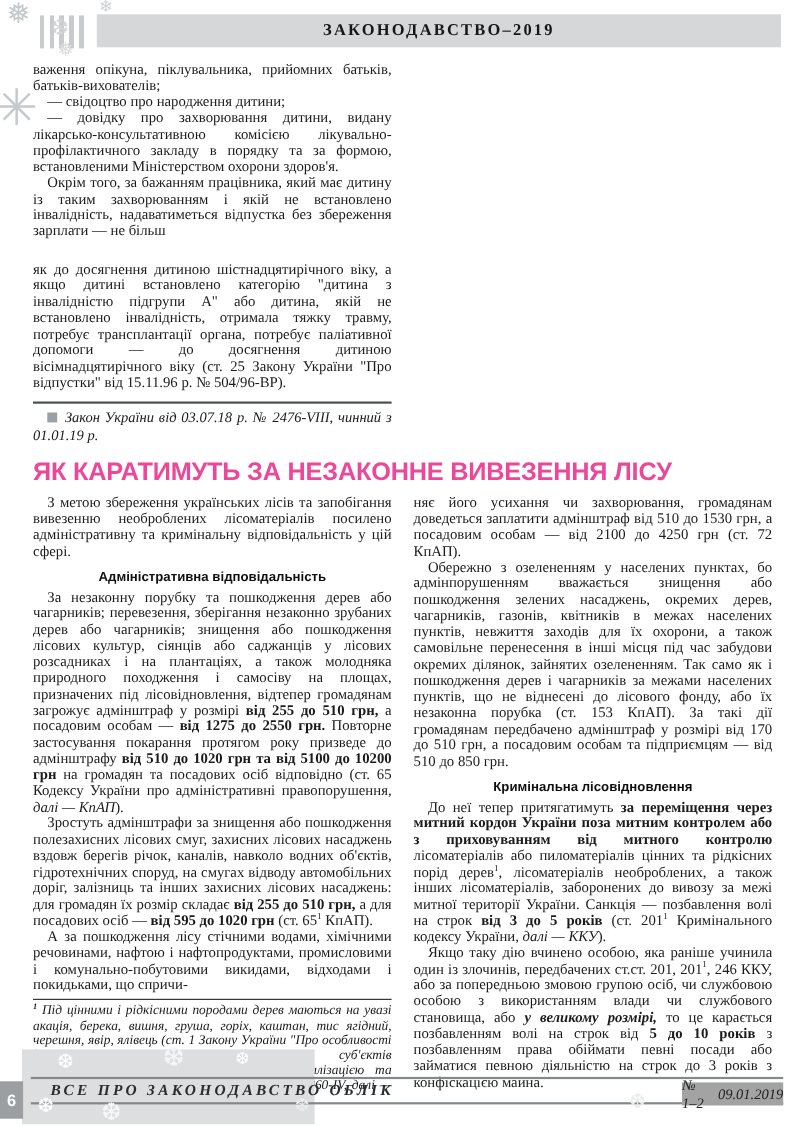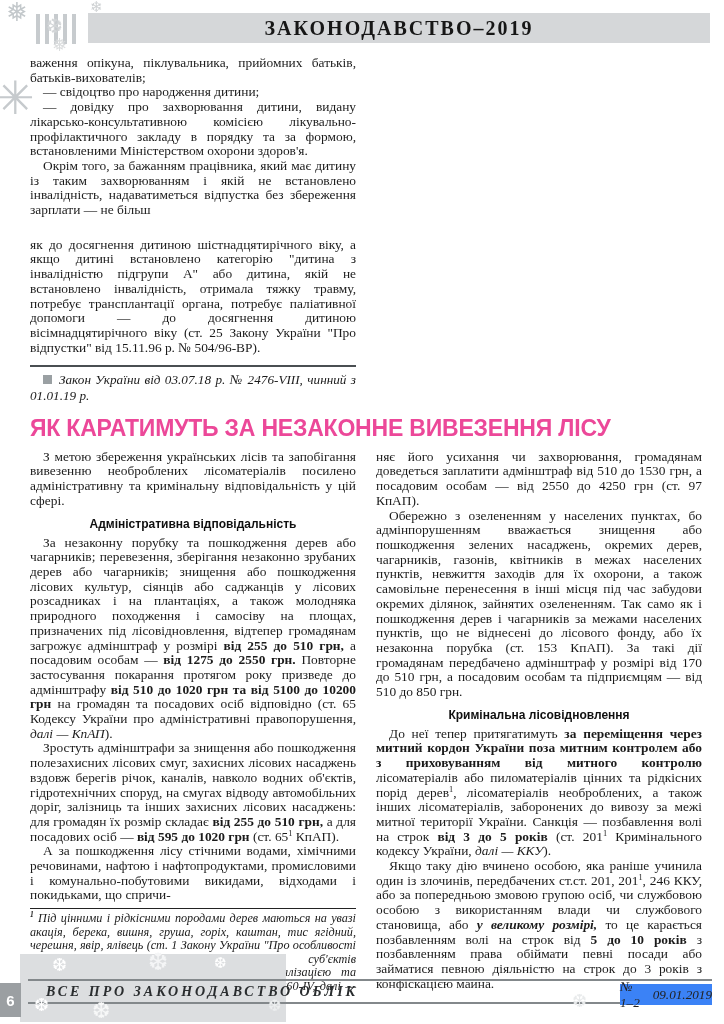--- a/index.html
+++ b/index.html
@@ -7,21 +7,21 @@
     width:724px;height:1024px;position:relative;background:#ffffff;
     font-family:"Liberation Serif","DejaVu Serif",serif;color:#1b1b1b;
     overflow:hidden;
   }
   
   .header-bar{
     position:absolute;left:88px;top:13px;width:622px;height:30px;
     background:#d5d7d9;display:flex;align-items:center;justify-content:center;
   }
   .header-title{
-    font-weight:bold;font-size:20px;letter-spacing:2px;color:#161616;
+    font-weight:bold;font-size:15px;letter-spacing:2px;color:#161616;
   }
   .icicles{
     position:absolute;left:36px;top:14px;width:44px;height:30px;
     background:repeating-linear-gradient(90deg,#c7cbce 0 4px,transparent 4px 9px);
   }
   .sf{position:absolute;z-index:2;pointer-events:none;line-height:1;}
   
   .content{position:absolute;left:30px;top:56px;width:672px;}
   .twocol{display:flex;gap:20px;}
   .col{width:326px;}
@@ -59,21 +59,21 @@
   .pagenum-box{
     position:absolute;left:0;top:983px;width:21px;height:34px;background:#9b9fa2;
     display:flex;align-items:center;justify-content:center;z-index:3;
     color:#ffffff;font-family:"Liberation Sans",sans-serif;font-weight:700;font-size:15px;
   }
   .journal-title{
     position:absolute;left:46px;top:984px;z-index:3;
     font-style:italic;font-weight:bold;font-size:14px;letter-spacing:3px;color:#2a2d2f;
   }
   .issue-box{
-    position:absolute;left:620px;top:984px;width:92px;height:21px;background:#3b82f6;z-index:3;
+    position:absolute;left:620px;top:984px;width:92px;height:21px;background:#a3a3a3;z-index:3;
     display:flex;align-items:center;justify-content:center;gap:7px;
     font-style:italic;font-size:13.2px;color:#222;
   }
 </style>
 </head>
 <body>
 
 <div class="icicles"></div>
 
 <div class="header-bar">
@@ -109,21 +109,21 @@
           <div class="subhead"><span>Адміністративна відповідальність</span></div>
           <p class="para"><span>За незаконну порубку та пошкодження дерев або чагарників; перевезення, зберігання незаконно зрубаних дерев або чагарників; знищення або пошкодження лісових культур, сіянців або саджанців у лісових розсадниках і на плантаціях, а також молодняка природного походження і самосіву на площах, призначених під лісовідновлення, відтепер громадянам загрожує адмінштраф у розмірі </span><span class="b">від 255 до 510 грн,</span><span> а посадовим особам — </span><span class="b">від 1275 до 2550 грн.</span><span> Повторне застосування покарання протягом року призведе до адмінштрафу </span><span class="b">від 510 до 1020 грн та від 5100 до 10200 грн</span><span> на громадян та посадових осіб відповідно (ст. 65 Кодексу України про адміністративні правопорушення, </span><span class="i">далі — КпАП</span><span>).</span></p>
           <p class="para"><span>Зростуть адмінштрафи за знищення або пошкодження полезахисних лісових смуг, захисних лісових насаджень вздовж берегів річок, каналів, навколо водних об'єктів, гідротехнічних споруд, на смугах відводу автомобільних доріг, залізниць та інших захисних лісових насаджень: для громадян їх розмір складає </span><span class="b">від 255 до 510 грн,</span><span> а для посадових осіб — </span><span class="b">від 595 до 1020 грн</span><span> (ст. 65</span><sup>1</sup><span> КпАП).</span></p>
           <p class="para"><span>А за пошкодження лісу стічними водами, хімічними речовинами, нафтою і нафтопродуктами, промисловими і комунально-побутовими викидами, відходами і покидьками, що спричи-</span></p>
         </div>
       <div class="footnote">
           <p class="para noindent"><sup class="b">1</sup><span> Під цінними і рідкісними породами дерев маються на увазі акація, берека, вишня, груша, горіх, каштан, тис ягідний, черешня, явір, ялівець (ст. 1 Закону України "Про особливості державного регулювання діяльності суб'єктів підприємницької діяльності, пов'язаної з реалізацією та експортом лісоматеріалів" від 08.09.05 р. № 2860-IV, далі — Закон № 2860).</span></p>
         </div>
     </div>
     <div class="col">
-        <p class="para noindent"><span>няє його усихання чи захворювання, громадянам доведеться заплатити адмінштраф від 510 до 1530 грн, а посадовим особам — від 2550 до 4250 грн (ст. 97 КпАП).</span></p>
+        <p class="para noindent"><span>няє його усихання чи захворювання, громадянам доведеться заплатити адмінштраф від 510 до 1530 грн, а посадовим особам — від 2100 до 4250 грн (ст. 72 КпАП).</span></p>
         <p class="para"><span>Обережно з озелененням у населених пунктах, бо адмінпорушенням вважається знищення або пошкодження зелених насаджень, окремих дерев, чагарників, газонів, квітників в межах населених пунктів, невжиття заходів для їх охорони, а також самовільне перенесення в інші місця під час забудови окремих ділянок, зайнятих озелененням. Так само як і пошкодження дерев і чагарників за межами населених пунктів, що не віднесені до лісового фонду, або їх незаконна порубка (ст. 153 КпАП). За такі дії громадянам передбачено адмінштраф у розмірі від 170 до 510 грн, а посадовим особам та підприємцям — від 510 до 850 грн.</span></p>
         <div class="subhead"><span>Кримінальна лісовідновлення</span></div>
         <p class="para"><span>До неї тепер притягатимуть </span><span class="b">за переміщення через митний кордон України поза митним контролем або з приховуванням від митного контролю</span><span> лісоматеріалів або пиломатеріалів цінних та рідкісних порід дерев</span><sup>1</sup><span>, лісоматеріалів необроблених, а також інших лісоматеріалів, заборонених до вивозу за межі митної території України. Санкція — позбавлення волі на строк </span><span class="b">від 3 до 5 років</span><span> (ст. 201</span><sup>1</sup><span> Кримінального кодексу України, </span><span class="i">далі — ККУ</span><span>).</span></p>
         <p class="para"><span>Якщо таку дію вчинено особою, яка раніше учинила один із злочинів, передбачених ст.ст. 201, 201</span><sup>1</sup><span>, 246 ККУ, або за попередньою змовою групою осіб, чи службовою особою з використанням влади чи службового становища, або </span><span class="bi">у великому розмірі,</span><span> то це карається позбавленням волі на строк від </span><span class="b">5 до 10 років</span><span> з позбавленням права обіймати певні посади або займатися певною діяльністю на строк до 3 років з конфіскацією майна.</span></p>
       </div>
   </div>
 
 </div>
 
 <div class="footer-band"></div>

